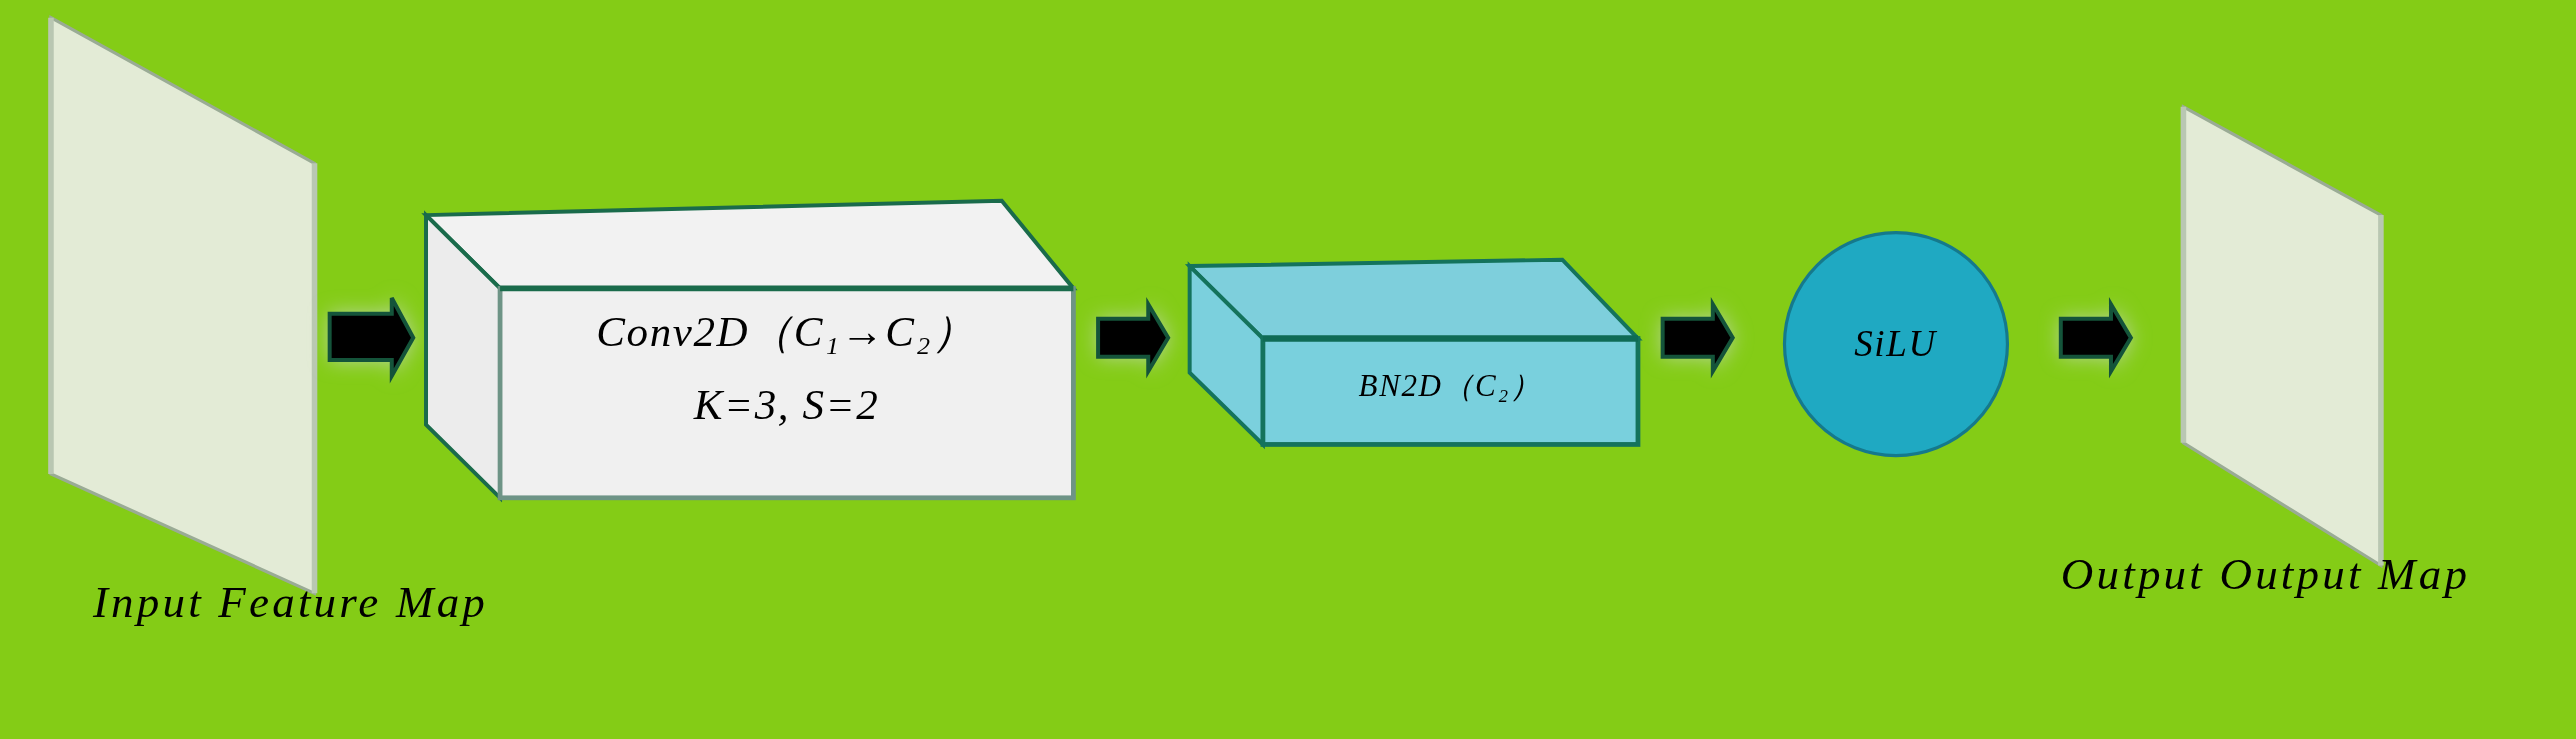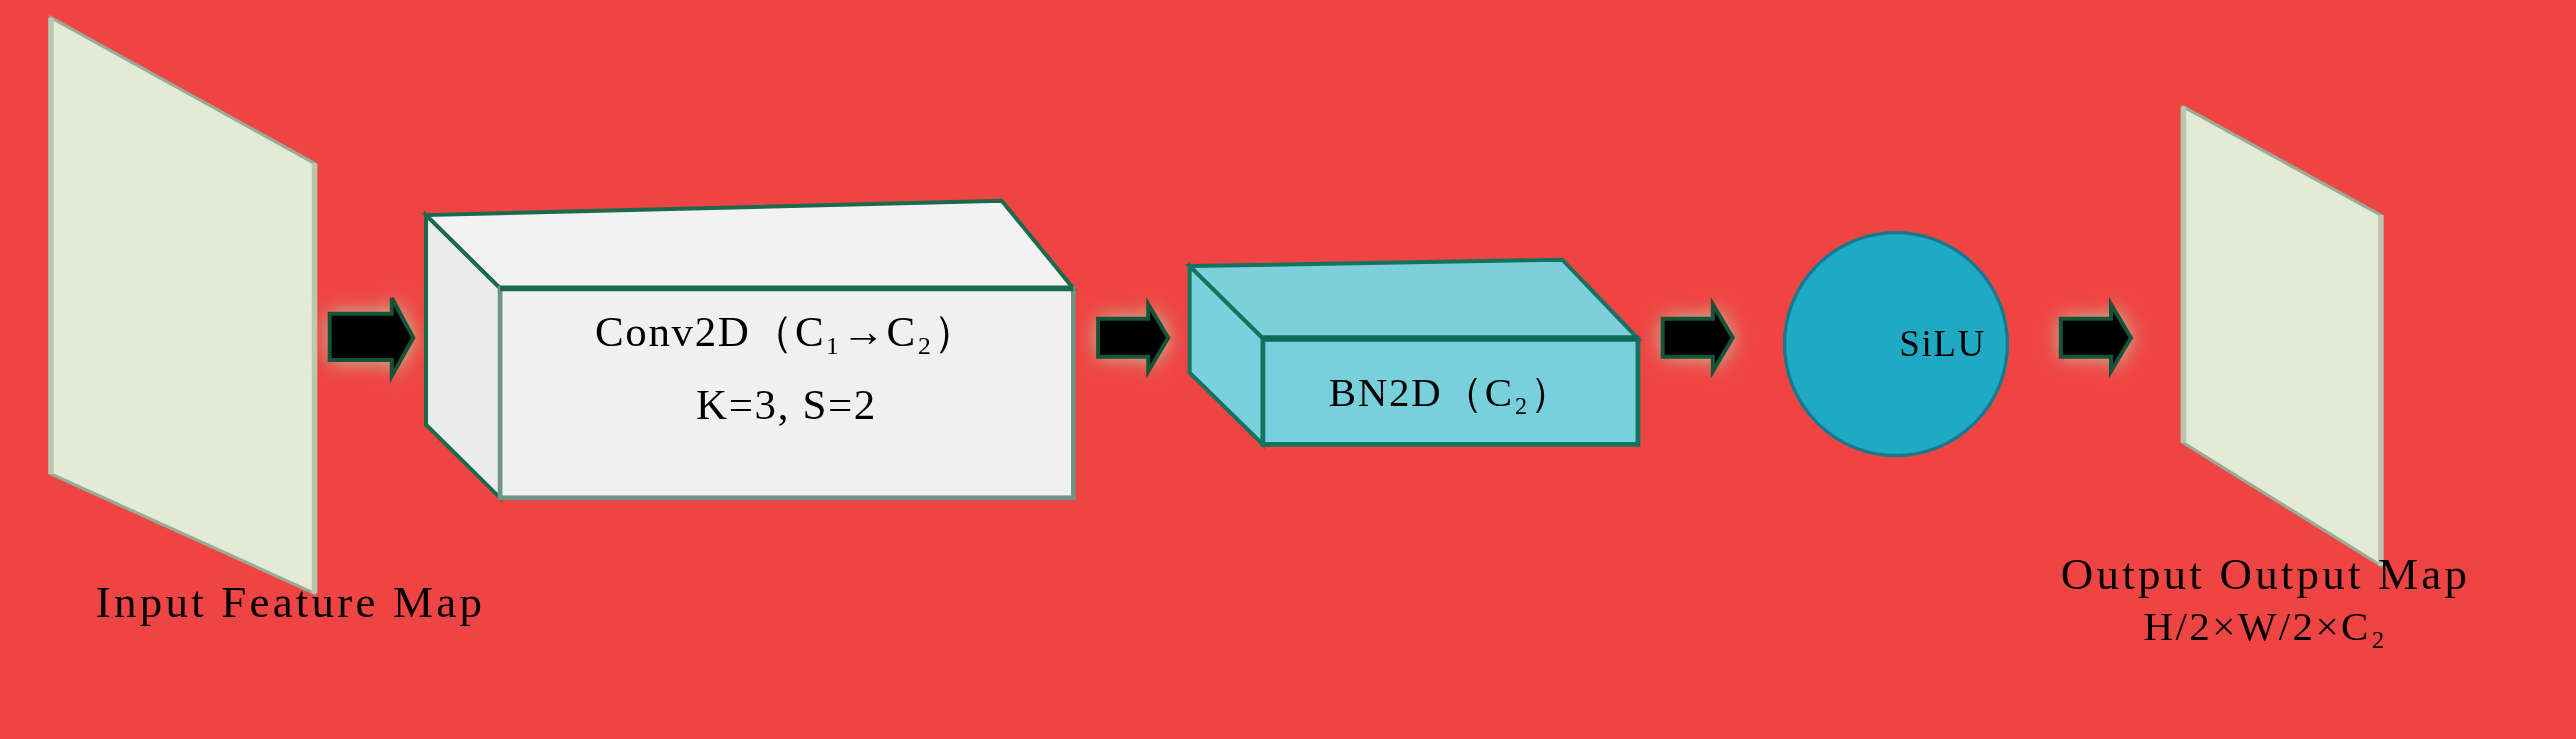--- a/index.html
+++ b/index.html
@@ -7,22 +7,23 @@
     padding: 0;
     background: #ffffff;
   }
   body {
     font-family: "Liberation Serif", "DejaVu Serif", serif;
   }
   #canvas {
     position: relative;
     width: 2576px;
     height: 740px;
-    background: #ef4444;
+    background: #84cc16;
     overflow: hidden;
+    font-style: italic;
   }
   #diagram-svg {
     position: absolute;
     left: 0;
     top: 0;
     width: 2576px;
     height: 740px;
   }
   .caption-block {
     position: absolute;
@@ -48,27 +49,26 @@
     font-family: "Liberation Serif", "DejaVu Serif", serif;
     color: #000000;
     white-space: nowrap;
   }
   .conv-line {
     font-size: 43px;
     letter-spacing: 1.6px;
     line-height: 1.45;
   }
   .bn-line {
-    font-size: 41px;
+    font-size: 31px;
     letter-spacing: 1.6px;
   }
   .silu-line {
     font-size: 37px;
     letter-spacing: 1.6px;
-    padding-left: 47px;
   }
 </style>
 </head>
 <body>
 
 <div id="canvas">
 
   <svg id="diagram-svg" viewBox="0 0 3235 929">
     <defs>
       <filter id="arrow-glow-filter" x="-70%" y="-180%" width="240%" height="460%">
@@ -148,17 +148,16 @@
   <div class="node-label bn-line" style="left:1263px; top:365px; width:375px;">BN2D（C₂）</div>
 
   <div class="node-label silu-line" style="left:1784px; top:322px; width:223px;">SiLU</div>
 
   <div class="caption-block" style="left:12px; top:577px; width:557px;">
     <div class="caption-line1">Input Feature Map</div>
   </div>
 
   <div class="caption-block" style="left:1955px; top:549px; width:621px;">
     <div class="caption-line1">Output Output Map</div>
-    <div class="caption-line2">H/2×W/2×C₂</div>
   </div>
 
 </div>
 
 
 </body></html>

